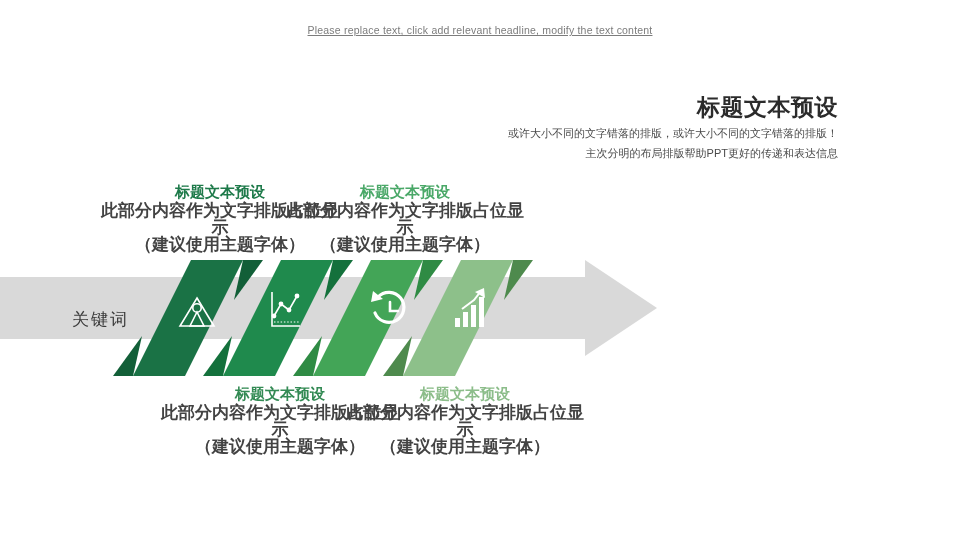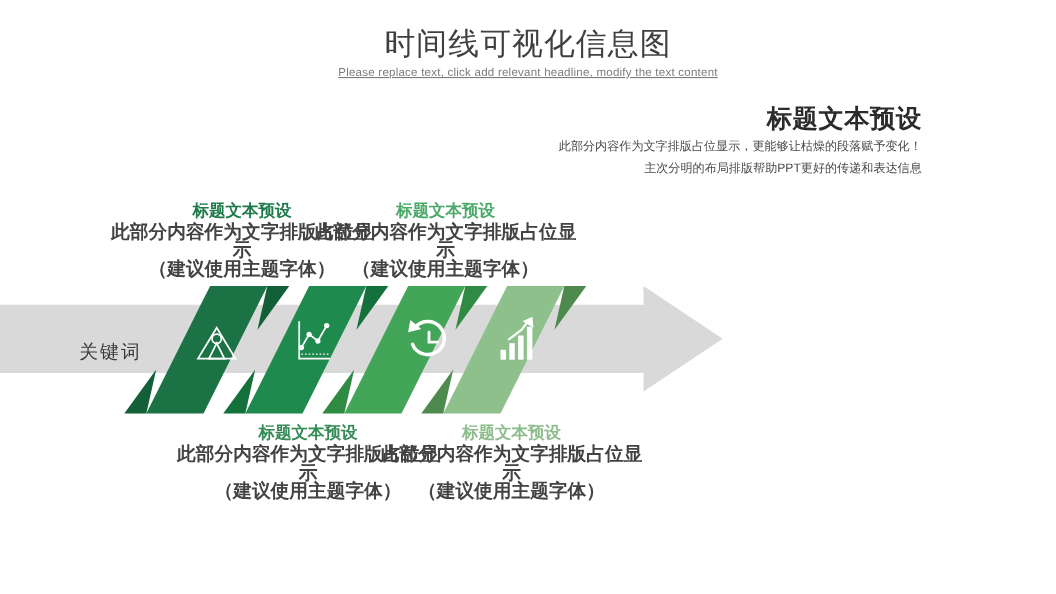--- a/index.html
+++ b/index.html
@@ -49,27 +49,26 @@
   .callout.top2{left:280px;top:182px;}
   .callout.bot1{left:155px;top:384px;}
   .callout.bot2{left:340px;top:384px;}
 </style>
 </head>
 <body>
 
 <div class="slide">
 
   <div class="header">
-    <div class="title">时间线可视化信息图</div>
     <div class="subtitle">Please replace text, click add relevant headline, modify the text content</div>
   </div>
 
   <div class="intro">
     <div class="intro-title">标题文本预设</div>
-    <div class="intro-line">此部分内容作为文字排版占位显示，更能够让枯燥的段落赋予变化！</div>
+    <div class="intro-line">或许大小不同的文字错落的排版，或许大小不同的文字错落的排版！</div>
     <div class="intro-line">主次分明的布局排版帮助PPT更好的传递和表达信息</div>
   </div>
 
   <div class="band">
     <svg width="960" height="120" viewBox="0 0 960 120" xmlns="http://www.w3.org/2000/svg">
 
       <g>
         <path d="M0,19 L585,19 L585,2 L657,50 L585,98 L585,81 L0,81 Z" fill="#d9d9d9"></path>
       </g>
 

